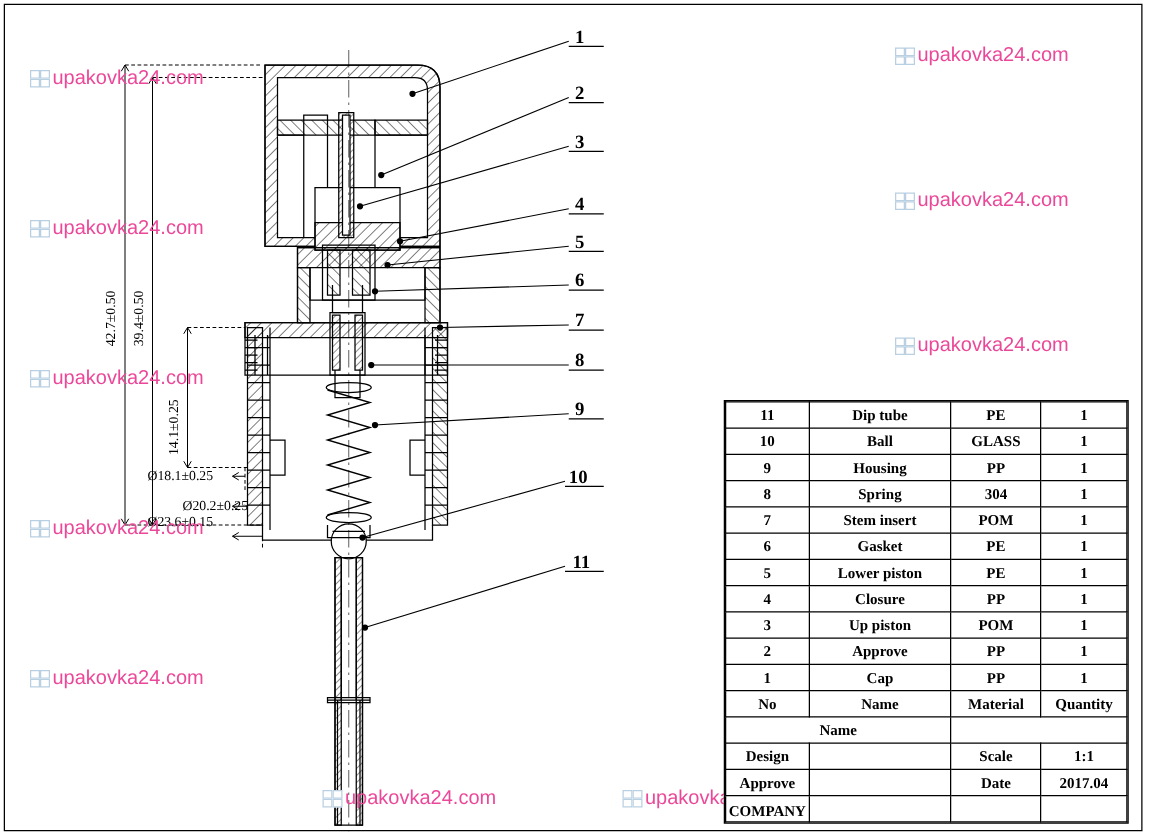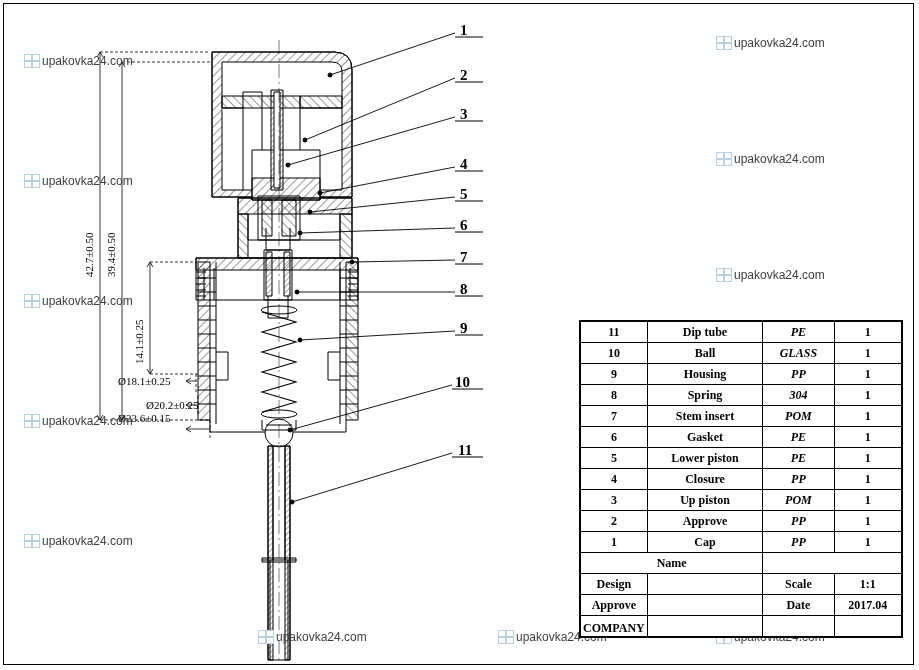--- a/index.html
+++ b/index.html
@@ -28,22 +28,22 @@
   }
   .drawing-svg {
     position: absolute;
     left: 0;
     top: 0;
   }
   
   .wm {
     position: absolute;
     font-family: "Liberation Sans", sans-serif;
-    font-size: 12px;
-    color: #404040;
+    font-size: 16px;
+    color: #ec4899;
     white-space: nowrap;
     user-select: none;
     pointer-events: none;
   }
   .wm .wmlogo {
     display: inline-block;
     width: 15px;
     height: 13px;
     margin-right: 3px;
     vertical-align: -2px;
@@ -103,21 +103,21 @@
   }
   #title-block td {
     border: 1px solid #000;
     height: 20px;
     text-align: center;
     padding: 0 2px;
     white-space: nowrap;
   }
   td.c-no { width: 38px; }
   td.c-name { width: 128px; text-align: left; padding-left: 14px; }
-  td.c-mat { width: 78px; font-style: italic; }
+  td.c-mat { width: 78px; }
   td.c-qty { width: 72px; }
   td.hdr-name { text-align: center; padding-left: 0; }
   td.blank { }
   td.lbl { text-align: center; }
   .footer-name { height: 22px; }
   .company-cell { height: 36px; text-align: left; padding-left: 8px; vertical-align: bottom; padding-bottom: 3px;}
 </style>
 </head>
 <body>
 
@@ -387,20 +387,26 @@
           <td class="c-mat">PP</td>
           <td class="c-qty">1</td>
         </tr>
         <tr>
           <td class="c-no">1</td>
           <td class="c-name">Cap</td>
           <td class="c-mat">PP</td>
           <td class="c-qty">1</td>
         </tr>
         <tr>
+          <td class="c-no">No</td>
+          <td class="c-name hdr-name">Name</td>
+          <td class="c-mat">Material</td>
+          <td class="c-qty">Quantity</td>
+        </tr>
+        <tr>
           <td class="lbl footer-name" colspan="2">Name</td>
           <td class="blank" colspan="2"></td>
         </tr>
         <tr>
           <td class="lbl">Design</td>
           <td class="blank"></td>
           <td class="lbl">Scale</td>
           <td class="lbl">1:1</td>
         </tr>
         <tr>

